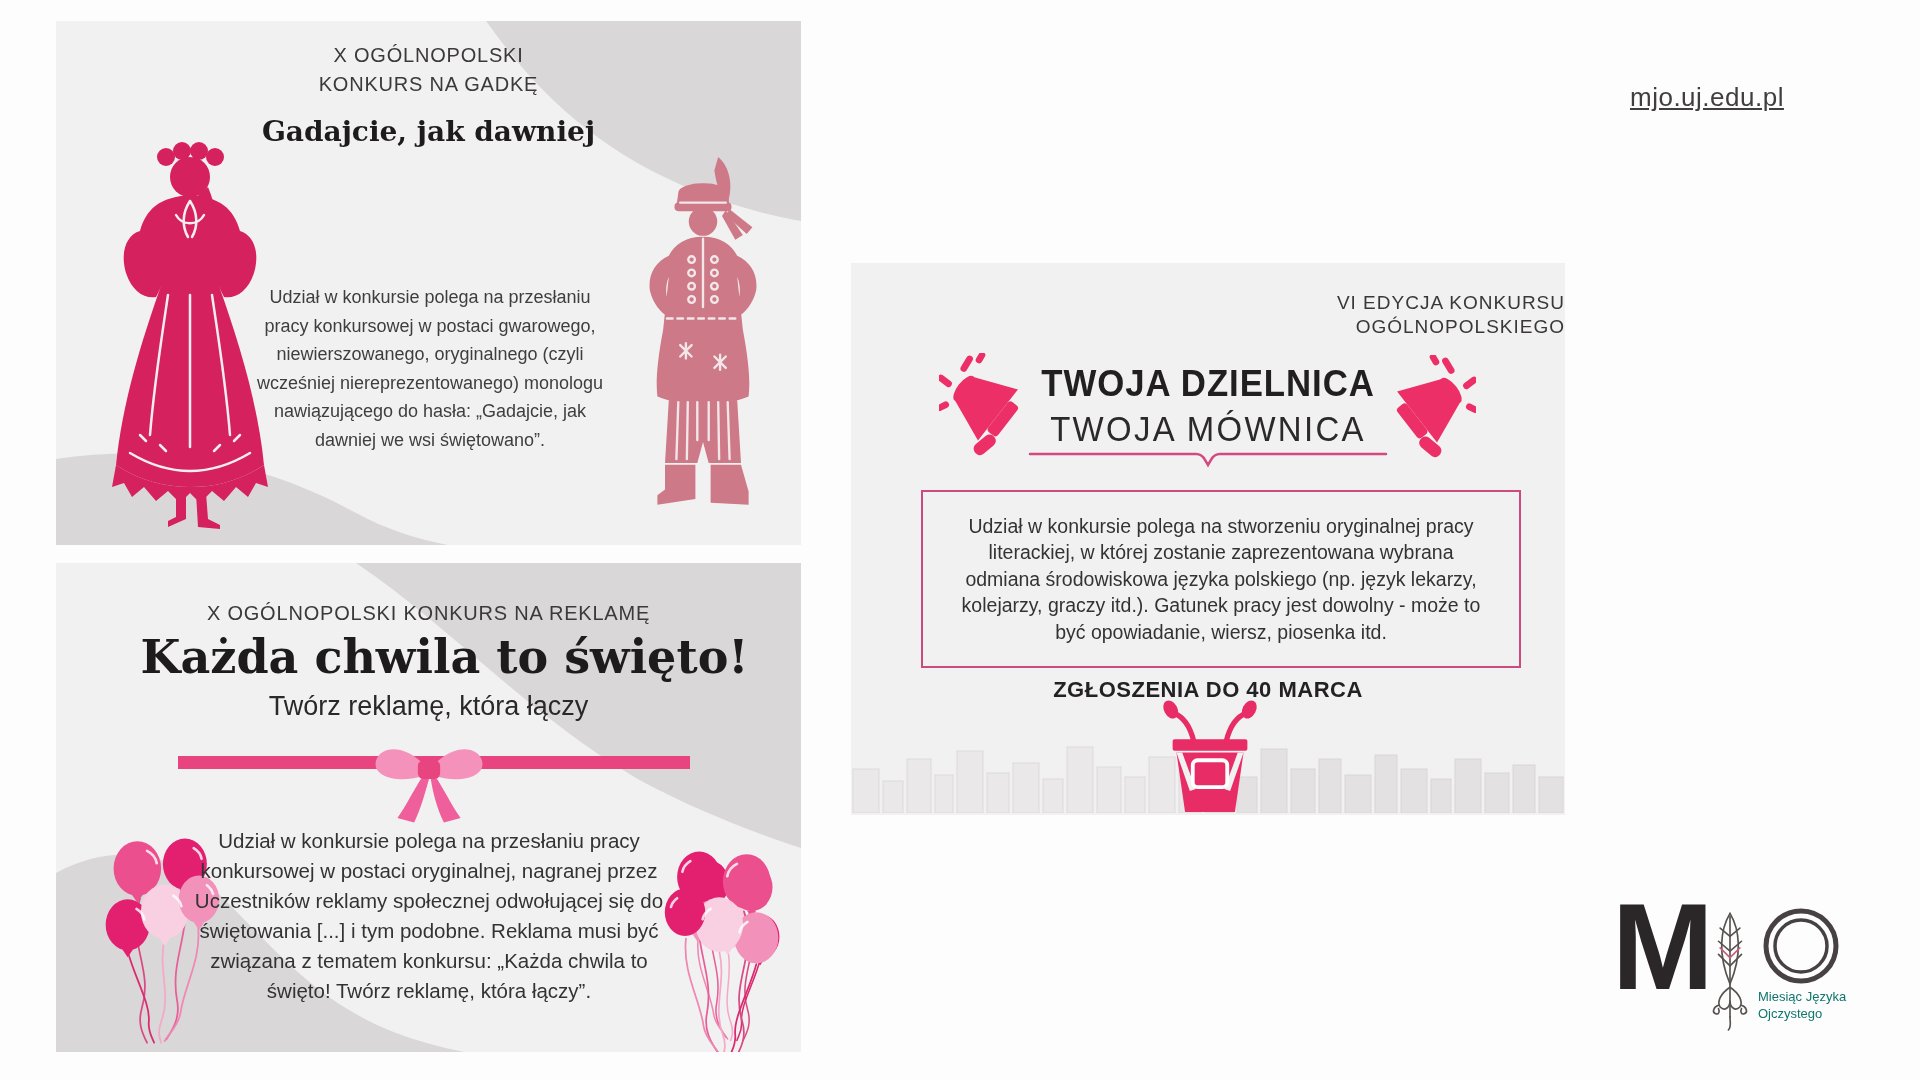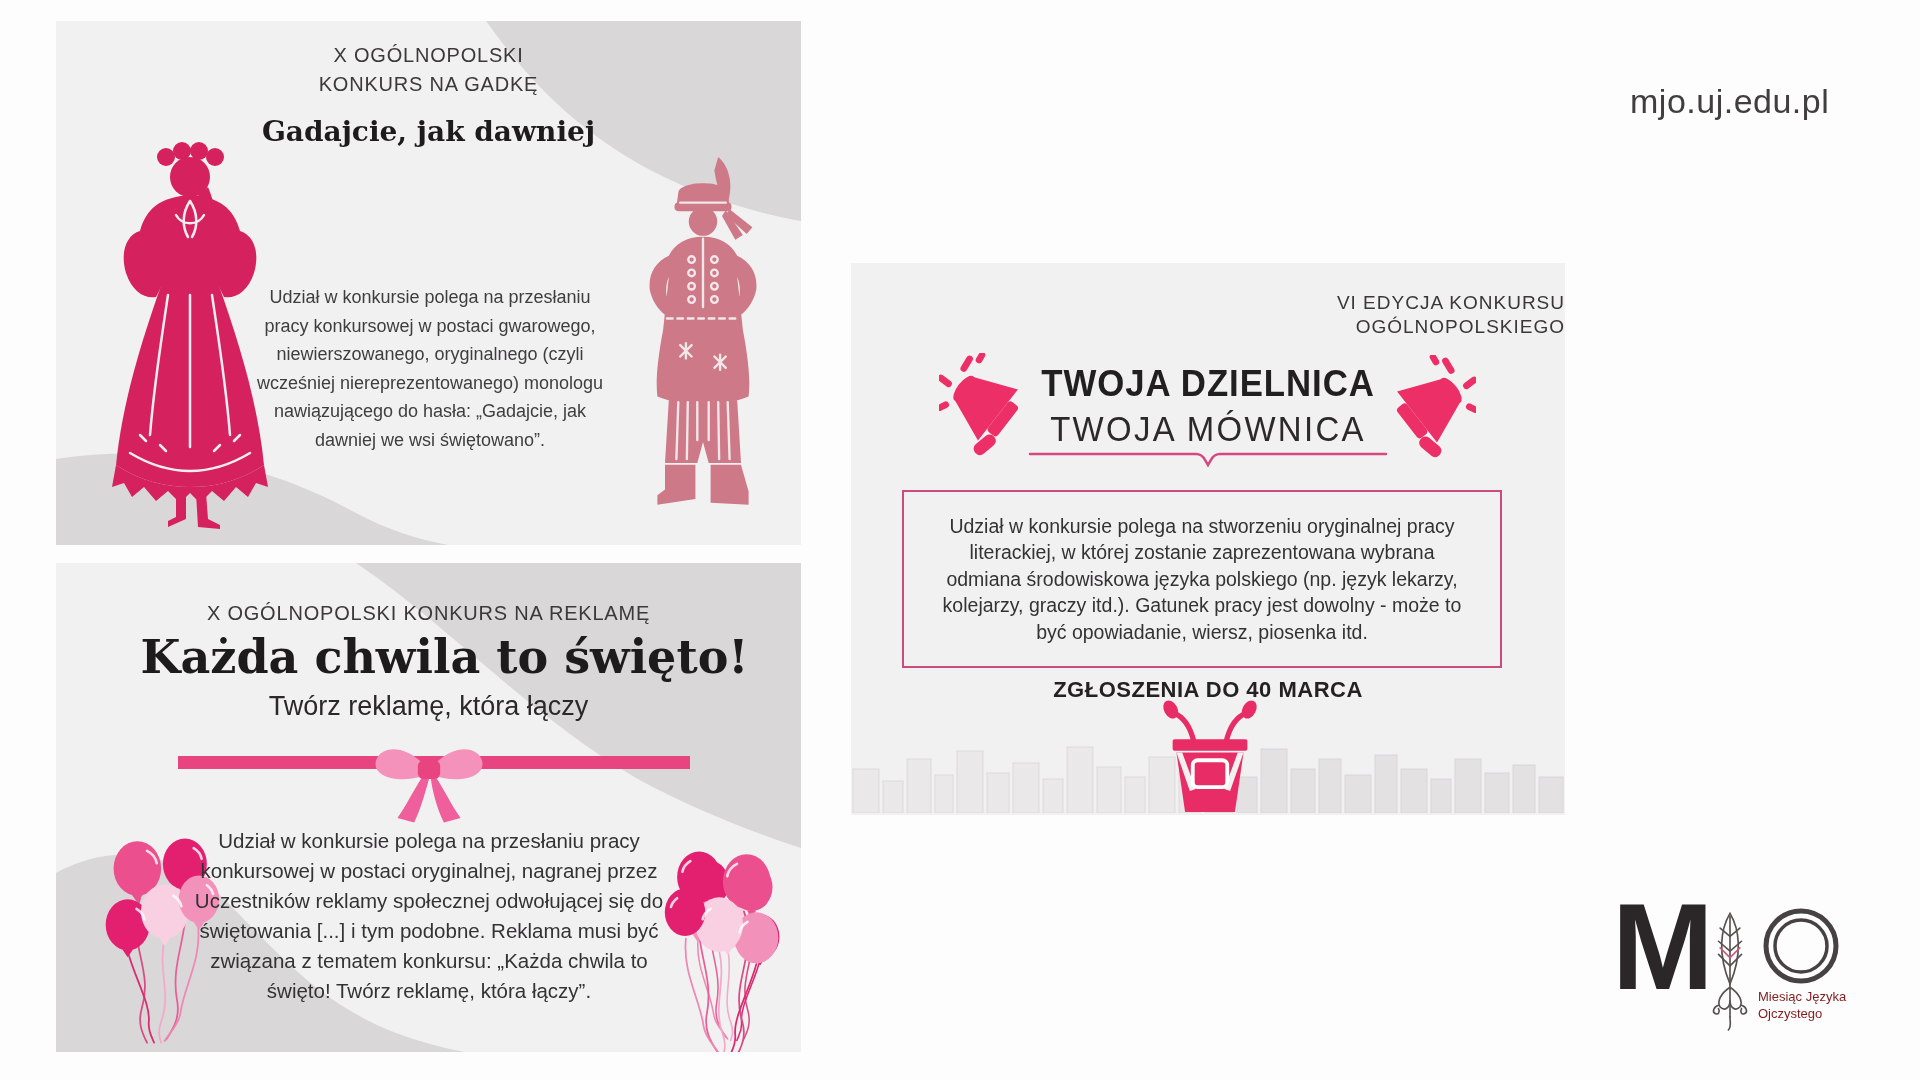--- a/index.html
+++ b/index.html
@@ -30,35 +30,35 @@
   #balloons-l{left:40px;top:253px;width:132px;height:244px;}
   #balloons-r{left:600px;top:266px;width:132px;height:244px;transform:scaleX(-1);}
   
   #card-c{left:851px;top:263px;width:714px;height:552px;}
   .c-eyebrow{left:0;top:28px;width:714px;font-size:19px;letter-spacing:1px;color:#393738;line-height:24px;text-align:right;}
   .c-title1{left:0;top:100px;width:714px;font-size:37px;font-weight:bold;letter-spacing:1px;
             color:#221f20;transform:scaleX(.94);}
   .c-title2{left:0;top:146px;width:714px;font-size:35px;font-weight:400;letter-spacing:2.5px;
             color:#2b292a;transform:scaleX(.94);}
   #brace{left:177px;top:189px;width:360px;height:16px;}
-  .c-box{left:51px;top:227px;width:600px;height:178px;border:2px solid #cb4b80;box-sizing:border-box;
+  .c-box{left:70px;top:227px;width:600px;height:178px;border:2px solid #cb4b80;box-sizing:border-box;
          display:flex;align-items:center;justify-content:center;}
   .c-body{width:540px;margin:0;font-size:19.5px;line-height:26.5px;color:#343334;text-align:center;}
   .c-deadline{left:0;top:414px;width:714px;font-size:22px;font-weight:bold;letter-spacing:.5px;color:#232122;}
   #podium{left:294px;top:434px;width:130px;height:115px;}
   #skyline{left:0;bottom:2px;width:714px;height:78px;position:absolute;}
   #megaphone-l{left:88px;top:90px;width:105px;height:115px;}
   #megaphone-r{left:520px;top:92px;width:105px;height:115px;transform:scaleX(-1);}
   
-  #site-url{left:1630px;top:82px;width:240px;font-size:34px;color:#403e3f;letter-spacing:.5px;}
+  #site-url{left:1630px;top:82px;width:240px;font-size:26px;color:#403e3f;letter-spacing:.5px;text-decoration:underline;}
   #logo{left:1612px;top:900px;width:250px;height:150px;}
   #logo-m{position:absolute;left:0;top:-14px;font-size:122px;line-height:122px;font-weight:bold;color:#2b2729;}
   #logo-feather{position:absolute;left:95px;top:0px;width:46px;height:140px;}
   #logo-o{position:absolute;left:149px;top:6px;width:80px;height:80px;}
-  #logo-caption{position:absolute;left:146px;top:88px;font-size:13px;line-height:17px;color:#7f1d1d;}
+  #logo-caption{position:absolute;left:146px;top:88px;font-size:13px;line-height:17px;color:#0f766e;}
 </style>
 </head>
 <body>
 
 <div id="stage">
 
   <div id="card-a" class="card">
     <svg class="deco" viewBox="0 0 745 524">
       <path d="M430,0 C480,70 540,130 640,170 C680,186 720,196 745,200 L745,0 Z" fill="#d9d7d8"></path>
       <ellipse cx="585" cy="310" rx="150" ry="135" fill="#f2f1f2"></ellipse>

